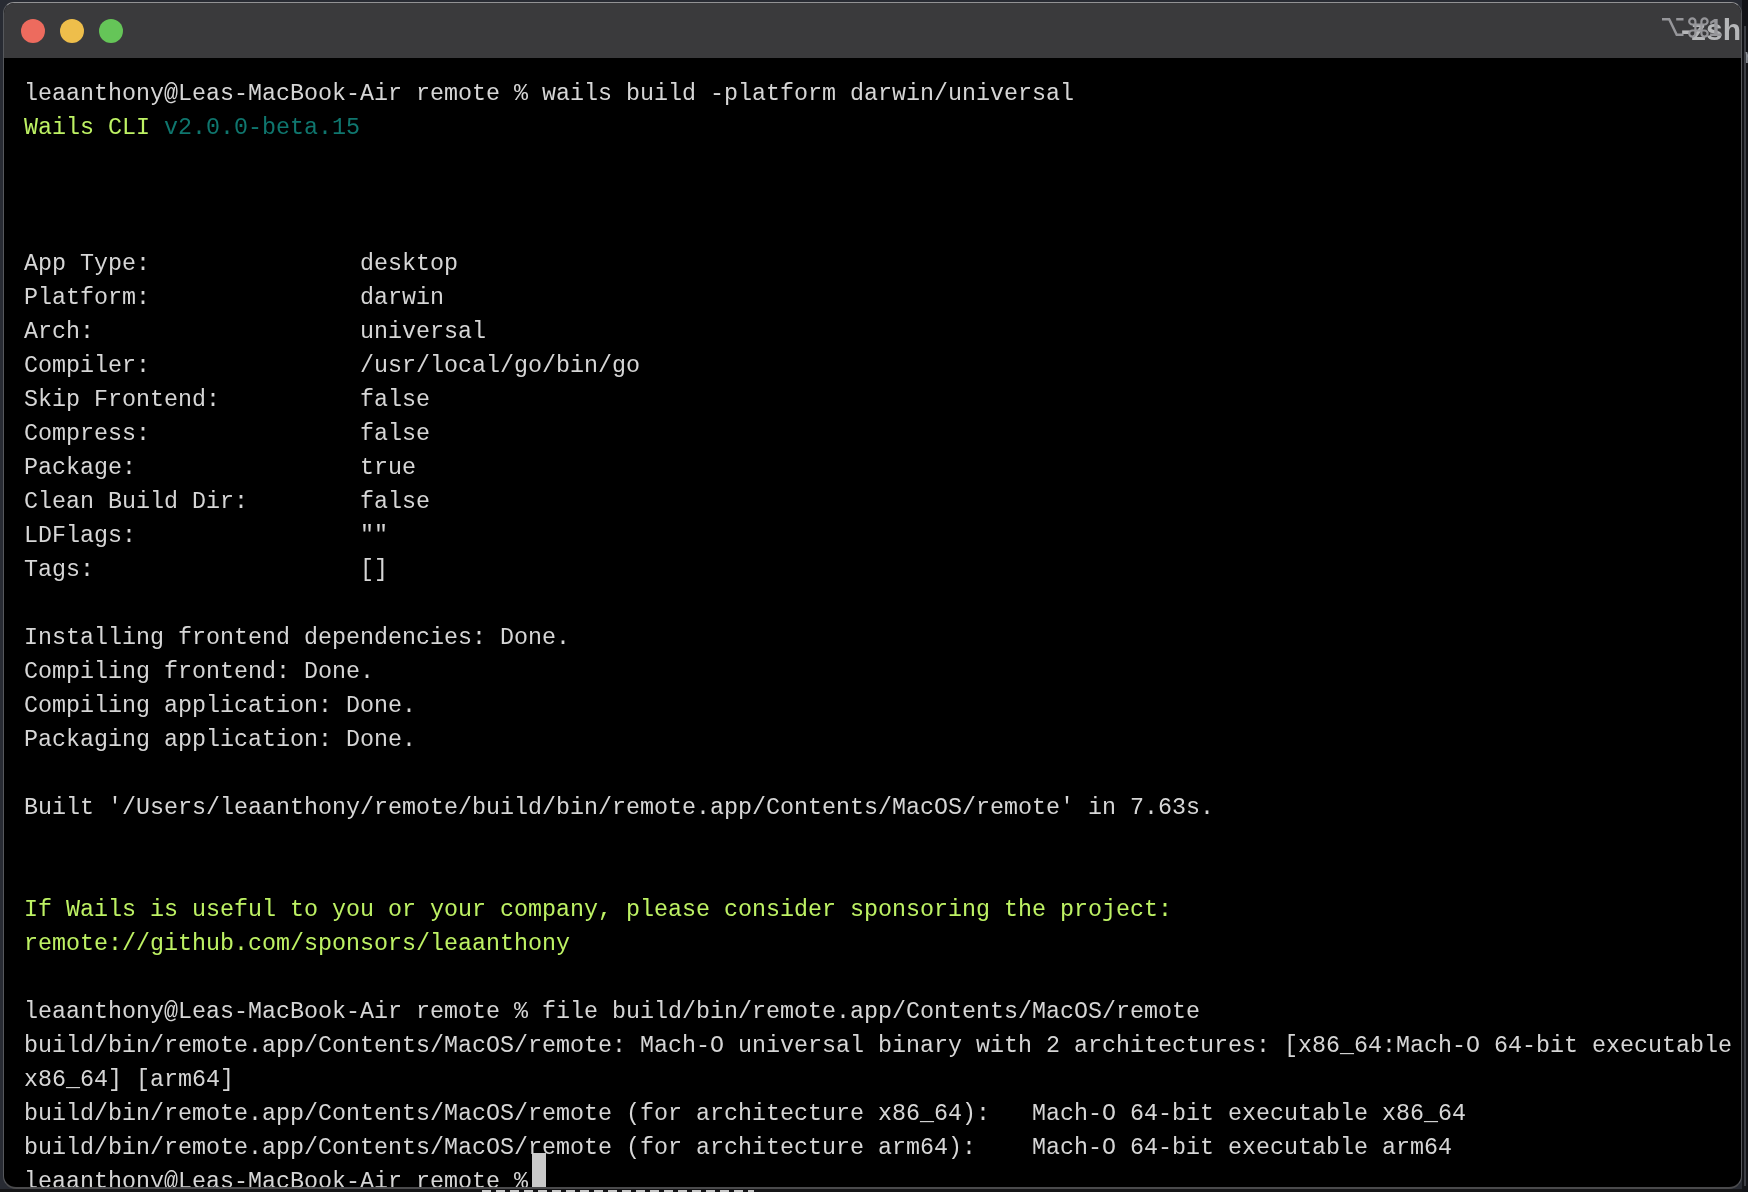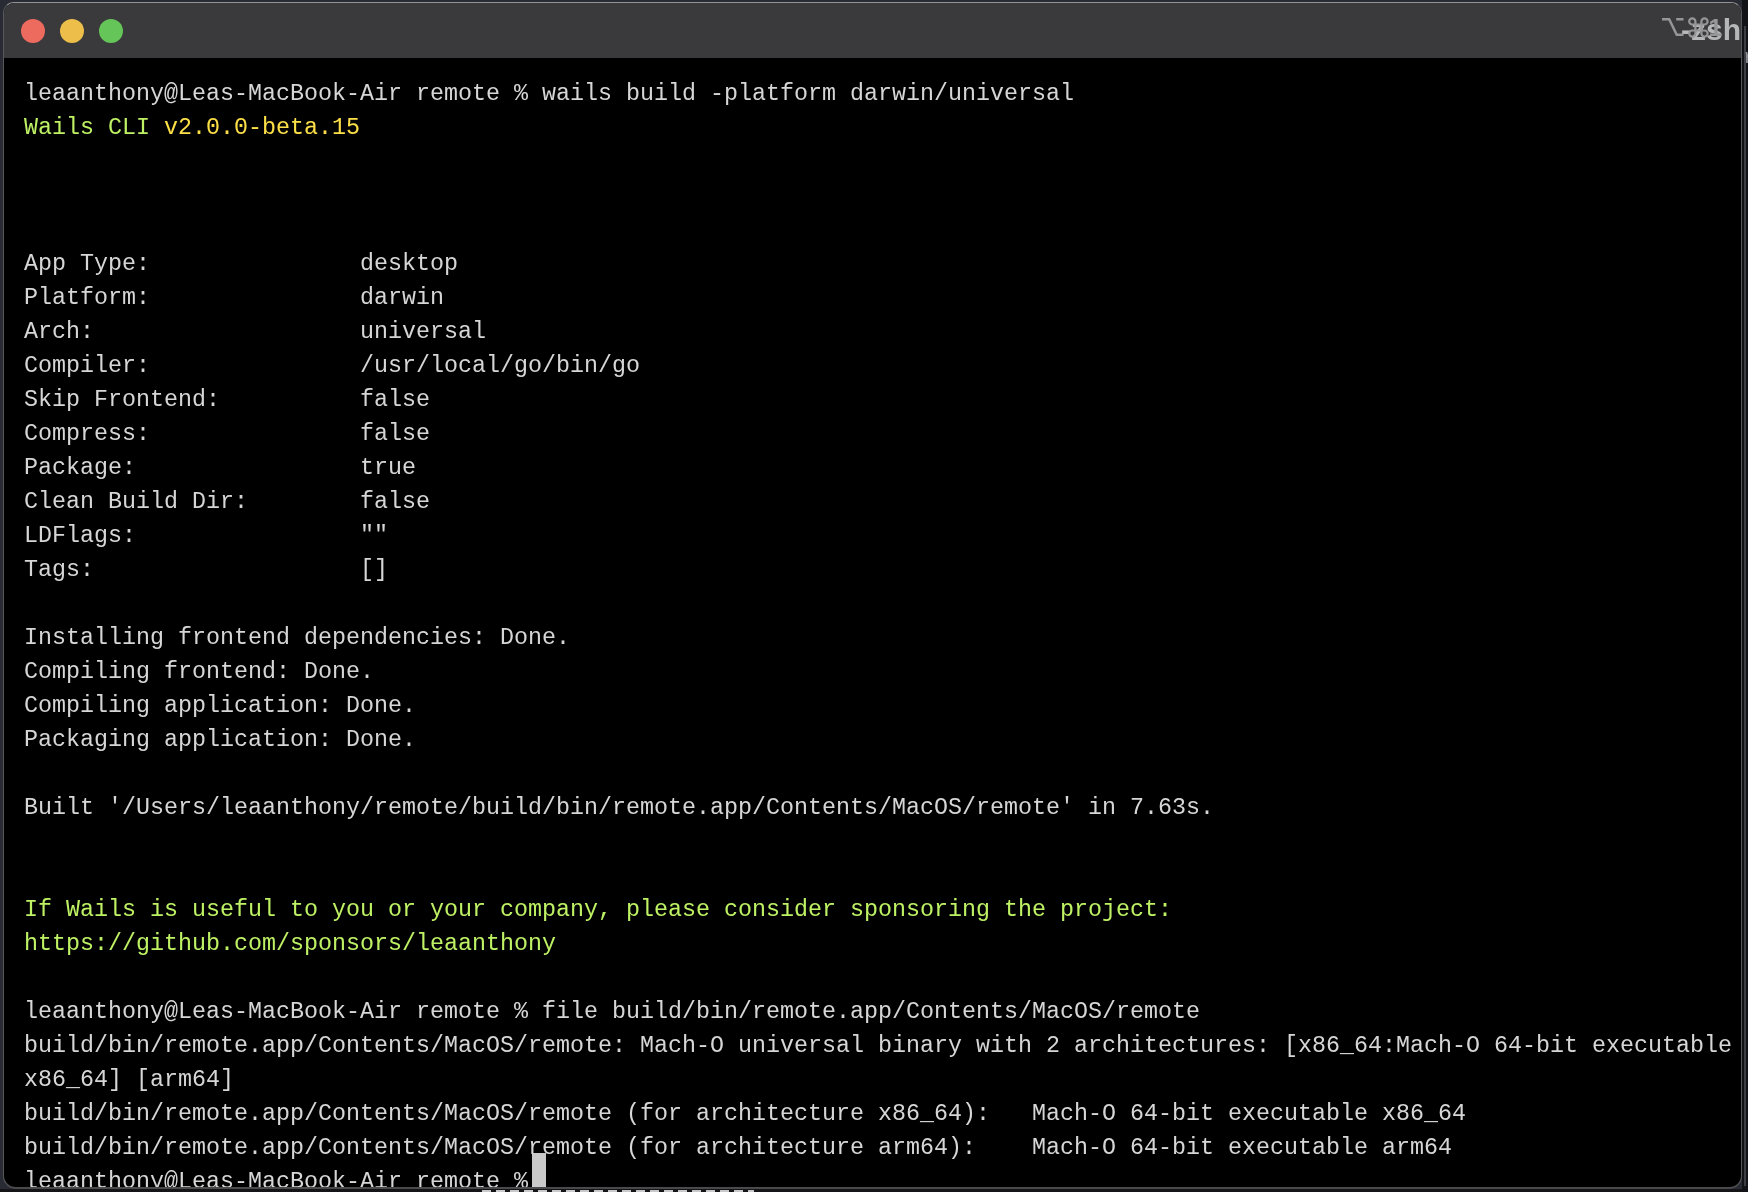--- a/index.html
+++ b/index.html
@@ -6,21 +6,21 @@
   #win{position:absolute;left:3px;top:2px;width:1739px;height:1187px;background:#000;border:1px solid #56585c;border-top-color:#929294;border-bottom:2px solid #4a4a4c;border-radius:11px 11px 13px 13px;box-sizing:border-box;overflow:hidden;}
   #tbar{position:absolute;left:0;top:0;width:100%;height:55px;background:#3a3a3c;}
   .tl{position:absolute;top:16px;width:24px;height:24px;border-radius:50%;}
   #tl-r{left:17px;background:#ed6b5e;}
   #tl-y{left:56px;background:#eebe4b;}
   #tl-g{left:95px;background:#65c558;}
   #ttitle{transform:translateZ(0);position:absolute;left:0;top:0;width:100%;height:55px;line-height:53px;text-align:right;color:#b6b7b9;font-size:30px;font-weight:bold;font-family:"Liberation Sans",sans-serif;}
   #tkeys{position:absolute;left:1658px;top:12px;}
   #term{transform:translateZ(0);position:absolute;left:0;top:55px;margin:12px;padding:7px 0 0 8px;font-family:"Liberation Mono",monospace;font-size:23.33px;line-height:34px;color:#d6d6d6;letter-spacing:0px;}
   #term .y{color:#bef264;}
-  #term .r{color:#fde047;text-align:right;}
+  #term .r{color:#0f766e;text-align:right;}
   #cursor{position:absolute;left:528px;top:1150px;width:14px;height:34px;background:#c9c9c9;}
     #botstrip{position:absolute;left:0;top:1189px;width:1748px;height:3px;background:#151517;}
   #botdots{position:absolute;left:482px;top:1190px;width:272px;height:2px;background:repeating-linear-gradient(90deg,#c9c9c9 0px,#c9c9c9 9px,transparent 9px,transparent 14px);}
   #rsliver{position:absolute;left:1742px;top:0;width:6px;height:1192px;background:#121317;}
   #rline{position:absolute;left:1744px;top:26px;width:2px;height:1160px;background:#3c3e44;}
   .rglyph{transform:translateZ(0);position:absolute;color:#878b92;font-family:"Liberation Mono",monospace;font-size:21px;}
 </style></head>
 <body>
 <div id="win">
   <div id="tbar">
@@ -57,21 +57,21 @@
 
 Installing frontend dependencies: Done.
 Compiling frontend: Done.
 Compiling application: Done.
 Packaging application: Done.
 
 Built '/Users/leaanthony/remote/build/bin/remote.app/Contents/MacOS/remote' in 7.63s.
 
 
 <span class="y">If Wails is useful to you or your company, please consider sponsoring the project:</span>
-<span class="y">https://github.com/sponsors/leaanthony</span>
+<span class="y">remote://github.com/sponsors/leaanthony</span>
 
 leaanthony@Leas-MacBook-Air remote % file build/bin/remote.app/Contents/MacOS/remote
 build/bin/remote.app/Contents/MacOS/remote: Mach-O universal binary with 2 architectures: [x86_64:Mach-O 64-bit executable
 x86_64] [arm64]
 build/bin/remote.app/Contents/MacOS/remote (for architecture x86_64):   Mach-O 64-bit executable x86_64
 build/bin/remote.app/Contents/MacOS/remote (for architecture arm64):    Mach-O 64-bit executable arm64
 leaanthony@Leas-MacBook-Air remote % </pre>
 </div>
 <div id="botstrip"></div>
 <div id="botdots"></div>

